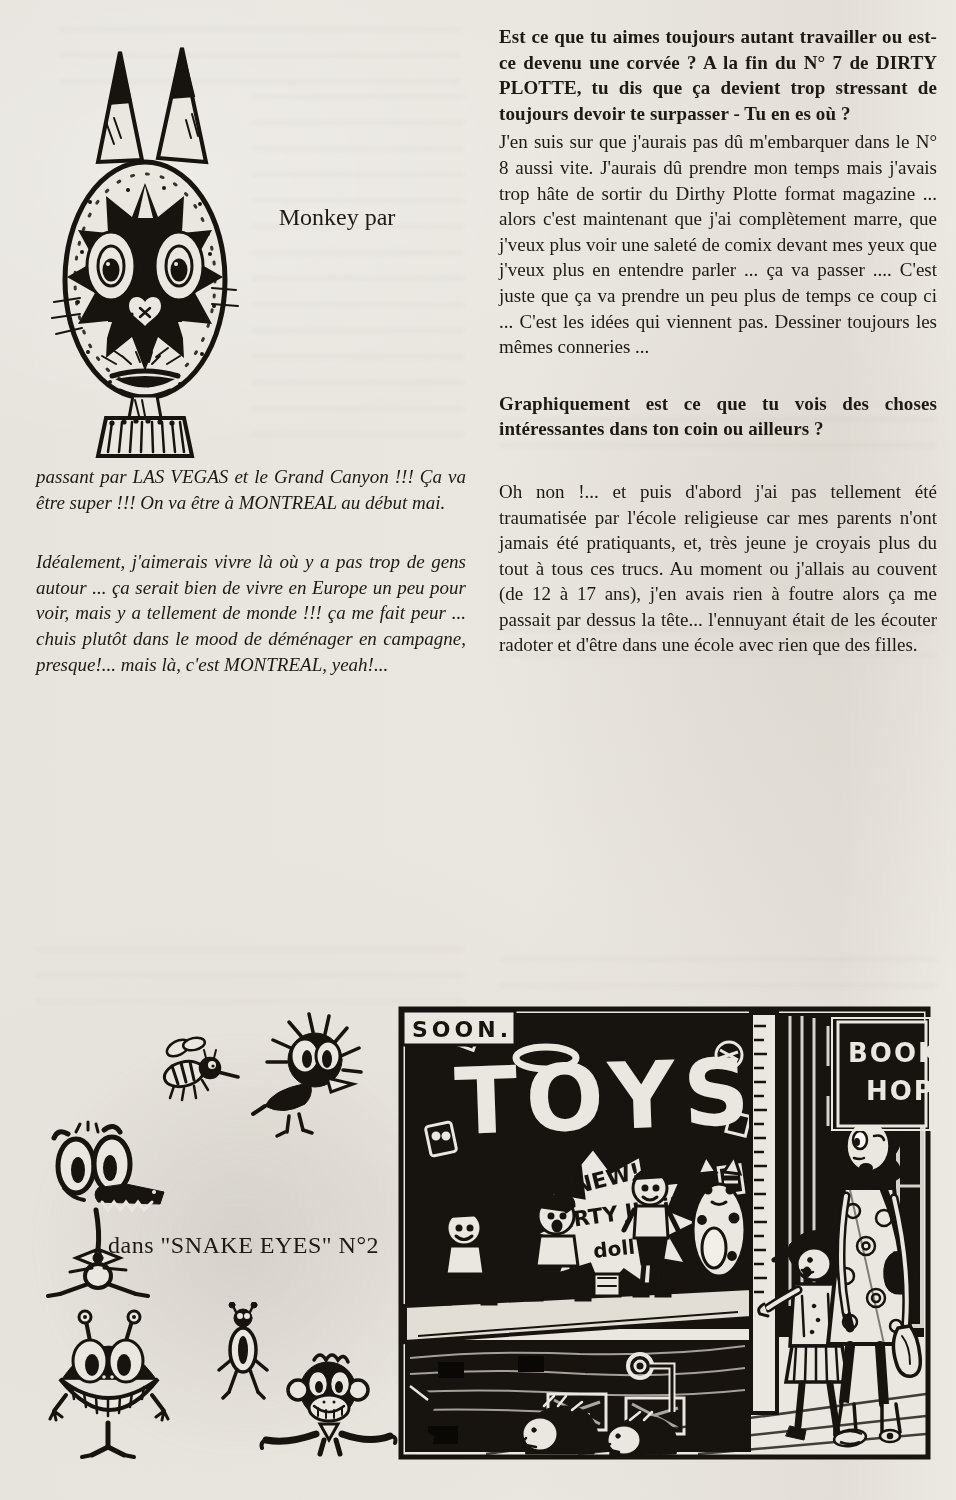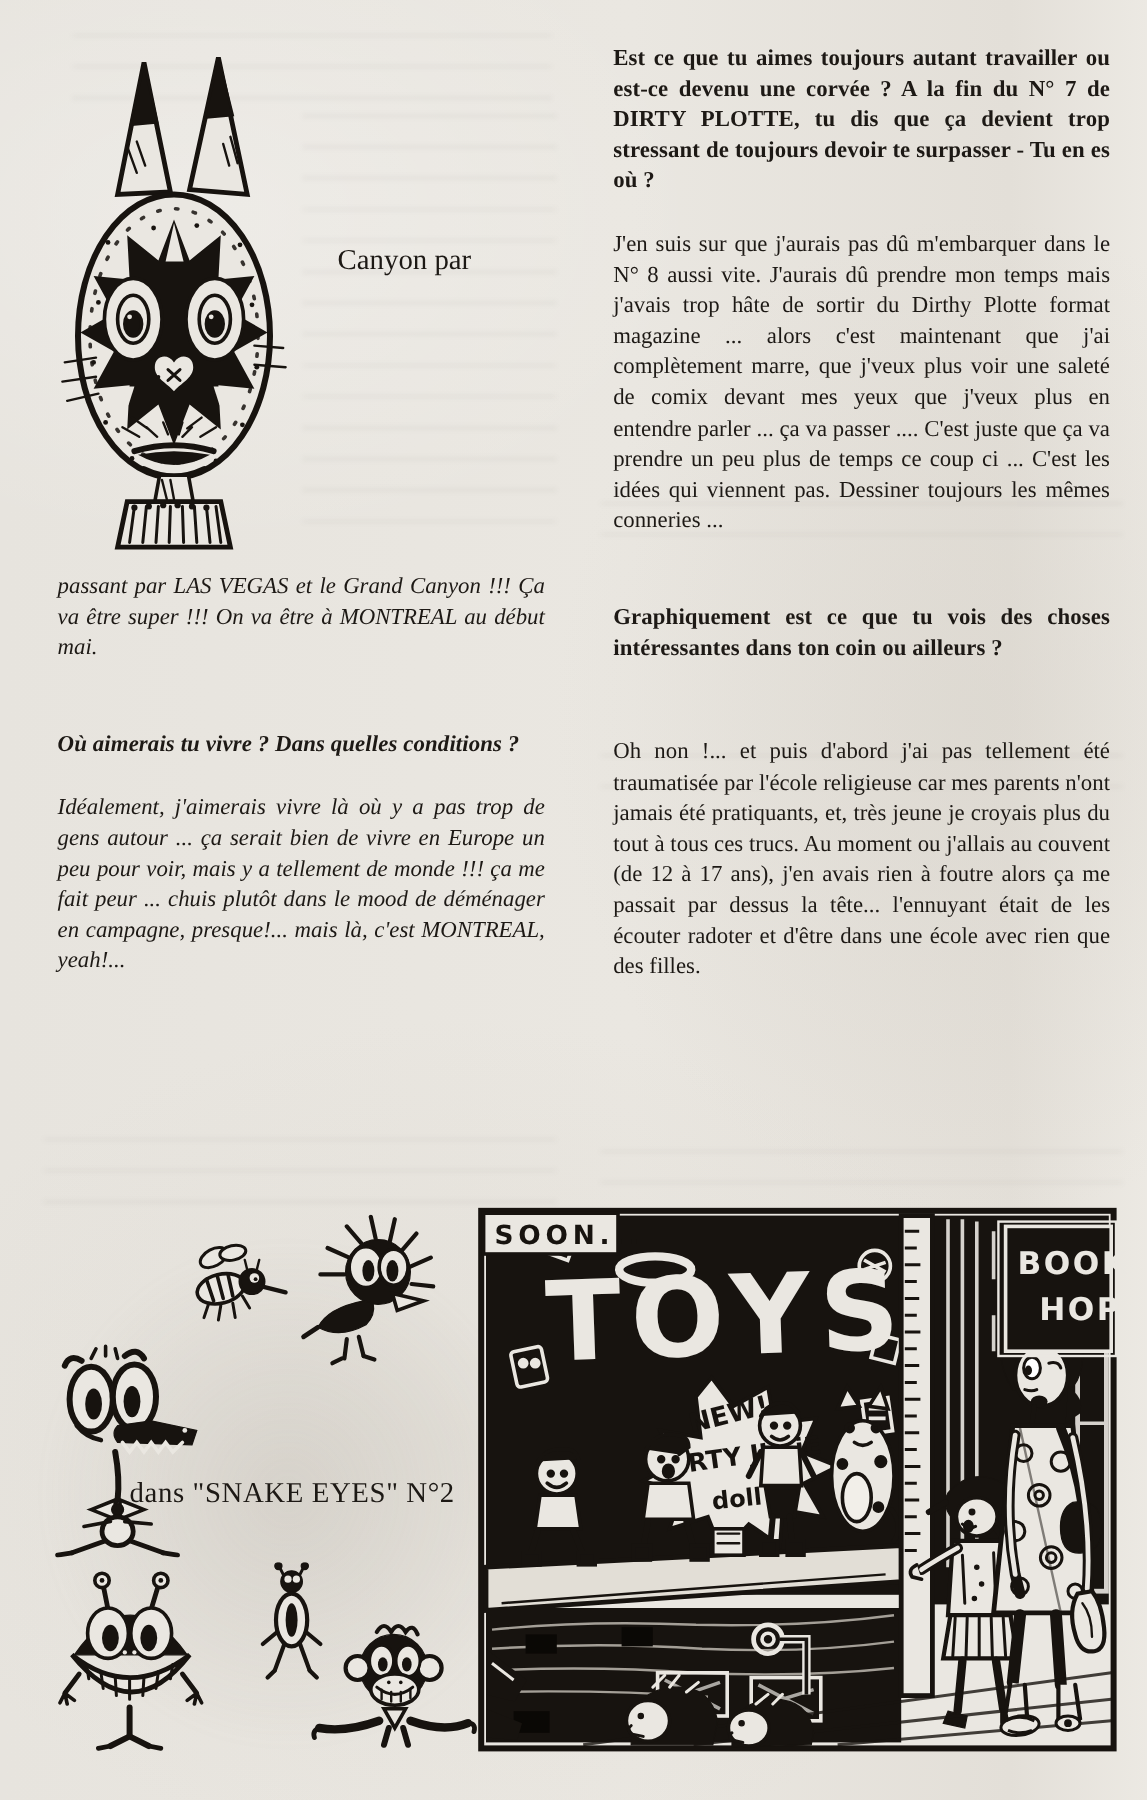--- a/index.html
+++ b/index.html
@@ -10,21 +10,21 @@
     background:
       radial-gradient(ellipse 600px 400px at 18% 12%, rgba(255,255,255,.25), transparent 70%),
       radial-gradient(ellipse 500px 600px at 85% 40%, rgba(210,205,196,.35), transparent 70%),
       radial-gradient(ellipse 700px 500px at 40% 80%, rgba(214,209,200,.30), transparent 70%),
       linear-gradient(90deg, #e7e4de 0%, #eae7e1 55%, #e3dfd8 88%, #ece9e3 100%);
     overflow:hidden;
     font-family:"Liberation Serif", serif;
     color:#1d1915;
   }
   .col{position:absolute;text-align:justify;font-size:19px;line-height:25.6px;}
-  .col p{margin:12px;}
+  .col p{margin:0;}
   .q{font-weight:bold;letter-spacing:.1px;}
   .gap{height:31px;}
   .gap-sm{height:3px;}
   .caption{position:absolute;font-size:24px;text-align:center;line-height:34px;}
   .snake{position:absolute;font-size:24px;letter-spacing:.5px;}
   .bleed{
     position:absolute;
     background:repeating-linear-gradient(180deg, rgba(110,104,96,.12) 0 3px, transparent 3px 26px);
     filter:blur(2px);
     opacity:.55;
@@ -121,27 +121,26 @@
           <circle cx="84" cy="400" r="2.6"></circle>
           <circle cx="96" cy="399" r="2.6"></circle>
         <circle cx="108" cy="399" r="2.6"></circle>
           <circle cx="120" cy="400" r="2.6"></circle>
           <circle cx="132" cy="401" r="2.6"></circle>
       </g>
     </g>
   </svg>
 
   <div class="caption" style="left:252px;top:200px;width:170px;">
-    <div>Canyon par</div>
+    <div>Monkey par</div>
   </div>
 
   <div class="col" style="left:36px;top:464px;width:430px;font-style:italic;">
     <p class="a">passant par LAS VEGAS et le Grand Canyon !!! Ça va être super !!! On va être à MONTREAL au début mai.</p>
     <div class="gap"></div>
-    <p class="q">Où aimerais tu vivre ? Dans quelles conditions ?</p>
     <div class="gap-sm"></div>
     <p class="a">Idéalement, j'aimerais vivre là où y a pas trop de gens autour ... ça serait bien de vivre en Europe un peu pour voir, mais y a tellement de monde !!! ça me fait peur ... chuis plutôt dans le mood de déménager en campagne, presque!... mais là, c'est MONTREAL, yeah!...</p>
     <div class="gap"></div>
     <div class="gap-sm"></div>
   </div>
 
   <div class="col" style="left:499px;top:24px;width:438px;">
     <p class="q">Est ce que tu aimes toujours autant travailler ou est-ce devenu une corvée ? A la fin du N° 7 de DIRTY PLOTTE, tu dis que ça devient trop stressant de toujours devoir te surpasser - Tu en es où ?</p>
     <div class="gap-sm"></div>
     <p class="a">J'en suis sur que j'aurais pas dû m'embarquer dans le N° 8 aussi vite. J'aurais dû prendre mon temps mais j'avais trop hâte de sortir du Dirthy Plotte format magazine ... alors c'est maintenant que j'ai complètement marre, que j'veux plus voir une saleté de comix devant mes yeux que j'veux plus en entendre parler ... ça va passer .... C'est juste que ça va prendre un peu plus de temps ce coup ci ... C'est les idées qui viennent pas. Dessiner toujours les mêmes conneries ...</p>

